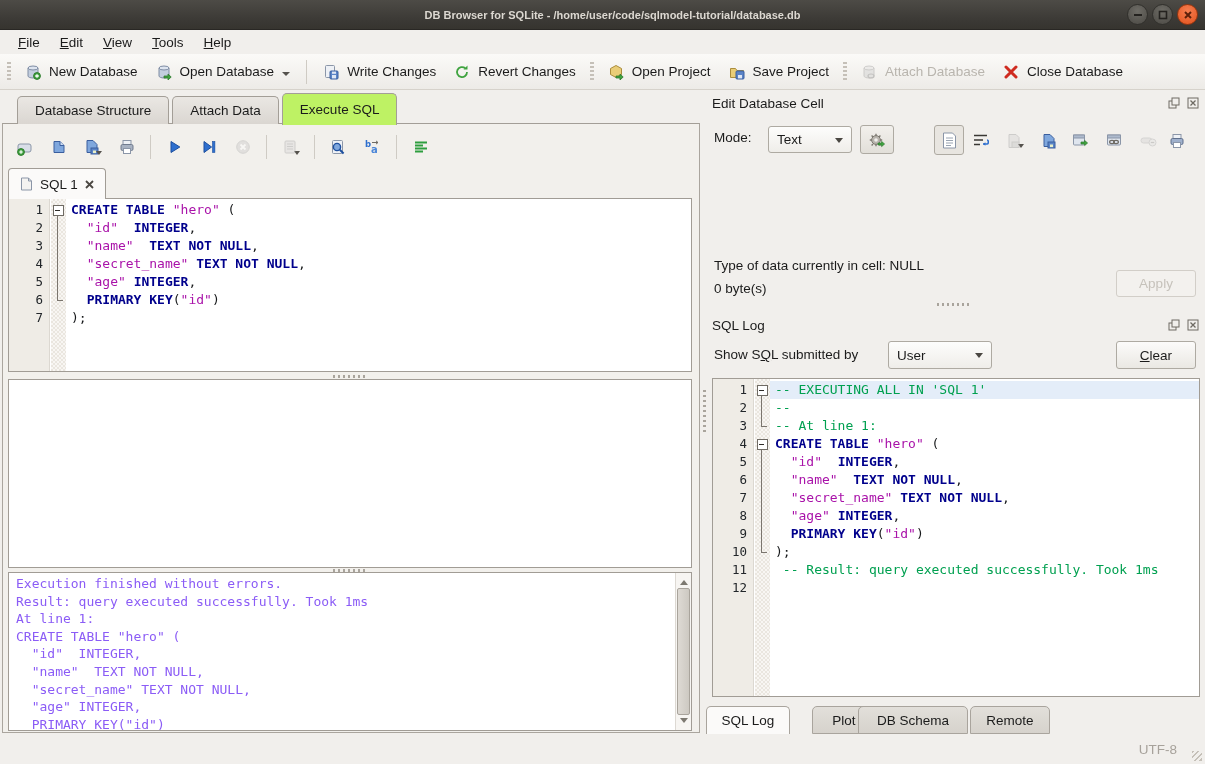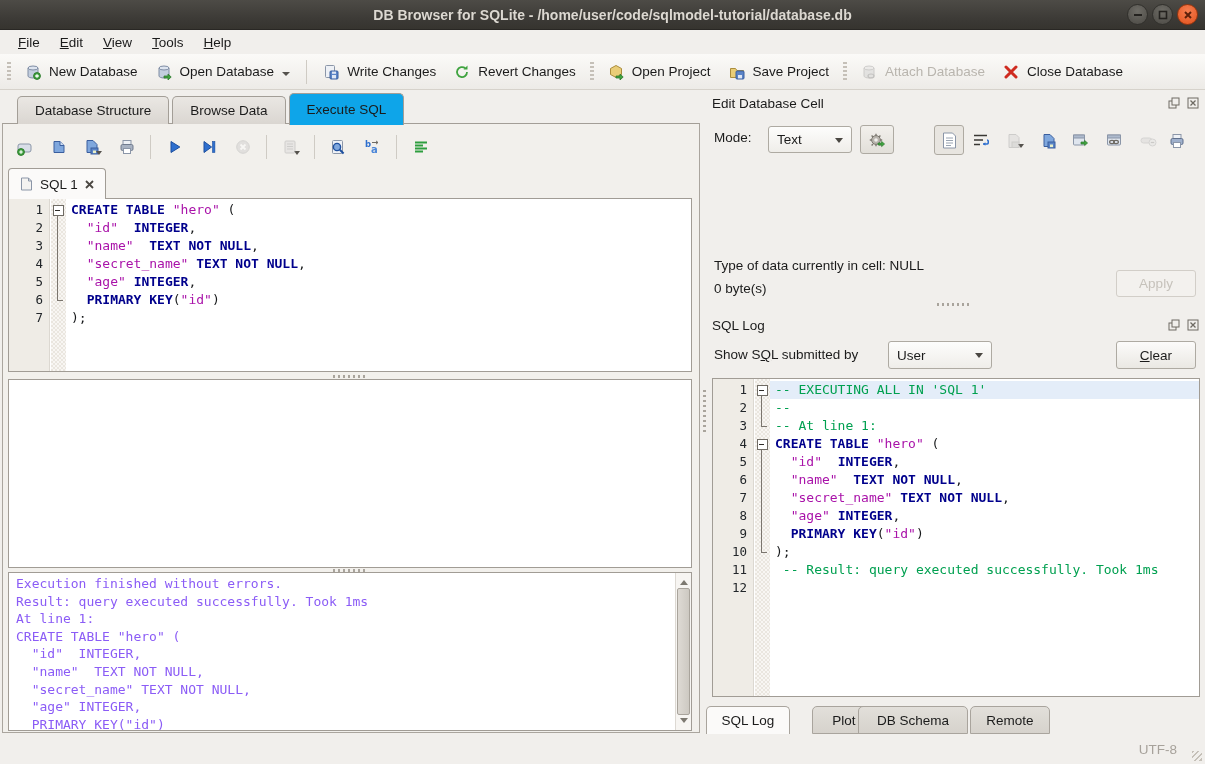--- a/index.html
+++ b/index.html
@@ -4,21 +4,21 @@
 <style>
   html,body{margin:0;padding:0;background:#4a4845;}
   *{box-sizing:border-box;}
   .window{position:relative;width:1205px;height:764px;background:#f1efec;overflow:hidden;
     font-family:"Liberation Sans",sans-serif;color:#1b1b1b;font-size:13.5px;}
 
   
   .titlebar{position:absolute;top:0;left:0;right:0;height:30px;
     background:linear-gradient(#4d4b46,#3b3935 70%,#36342f);border-bottom:1px solid #292724;
     display:flex;align-items:center;justify-content:center;}
-  .titlebar .title{color:#dcd8d1;font-weight:bold;font-size:14px;margin-left:20px;}
+  .titlebar .title{color:#dcd8d1;font-weight:bold;font-size:11px;margin-left:20px;}
   .win-controls{position:absolute;right:7px;top:4px;display:flex;gap:4px;}
   .wc{width:21px;height:21px;border-radius:50%;display:flex;align-items:center;justify-content:center;
     background:radial-gradient(circle at 50% 32%,#6e6c66,#4b4944);border:1px solid #31302c;}
   .wc.close{background:radial-gradient(circle at 50% 32%,#f57e50,#e1521d);border-color:#98350e;}
 
   
   .menubar{position:absolute;top:30px;left:0;right:0;height:24px;display:flex;align-items:center;
     padding-left:8px;background:#f1efec;}
   .menu-item{padding:3px 10px;cursor:default;}
   .mn{text-decoration:underline;}
@@ -39,21 +39,21 @@
   .main{position:absolute;top:90px;left:0;right:0;bottom:30px;}
   .left-pane{position:absolute;left:0;top:0;width:702px;bottom:0;}
   .vsplit{position:absolute;left:701px;top:0;bottom:0;width:6px;display:flex;align-items:center;justify-content:center;}
   .vsplit .dots{width:3px;height:44px;background:repeating-linear-gradient(to bottom,#a9a49c 0 2px,transparent 2px 5px);}
   .right-pane{position:absolute;left:706px;right:0;top:0;bottom:0;}
 
   
   .main-tabs{position:absolute;top:2px;left:17px;height:32px;display:flex;align-items:flex-end;z-index:3;}
   .mtab{padding:6px 17px 6px;border:1px solid #a39e97;border-bottom:none;border-radius:5px 5px 0 0;
     background:linear-gradient(#eae7e3,#dad6d1);margin-right:3px;height:28px;}
-  .mtab.active{background:#0ea5e9;height:32px;padding-top:8px;margin-bottom:-1px;}
+  .mtab.active{background:#bef264;height:32px;padding-top:8px;margin-bottom:-1px;}
   .left-panel-frame{position:absolute;top:33px;left:2px;right:2px;bottom:1px;
     background:#f2f0ec;border:1px solid #aaa59e;border-top:1px solid #a39e97;}
 
   
   .sql-toolbar{position:absolute;top:43px;left:12px;height:28px;display:flex;align-items:center;gap:9px;z-index:2;}
   .ibtn{width:25px;height:25px;display:flex;align-items:center;justify-content:center;border-radius:3px;}
   .ibtn.disabled svg{opacity:.42;filter:grayscale(.9);}
   .sql-toolbar .tsep{margin:0 2px;}
   .mini-caret{width:0;height:0;border:3.5px solid transparent;border-top:4px solid #55524d;margin:14px 0 0 -4px;}
 
@@ -261,21 +261,21 @@
         </span>
       <span>Close Database</span>
     </div>
   </div>
 
   <div class="main">
 
     <div class="left-pane">
       <div class="main-tabs">
         <div class="mtab">Database Structure</div>
-        <div class="mtab">Browse Data</div>
+        <div class="mtab">Attach Data</div>
         <div class="mtab active">Execute SQL</div>
       </div>
       <div class="left-panel-frame"></div>
 
       <div class="sql-toolbar">
         <div class="ibtn">
           <span>
               <svg width="17" height="17" viewBox="0 0 17 17">
                 <rect x="2" y="5" width="13" height="8" rx="2" fill="#d9dee8" stroke="#8b96a8"></rect>
                 <circle cx="5" cy="13" r="3.4" fill="#3fa33f" stroke="#2d7a2d"></circle>

